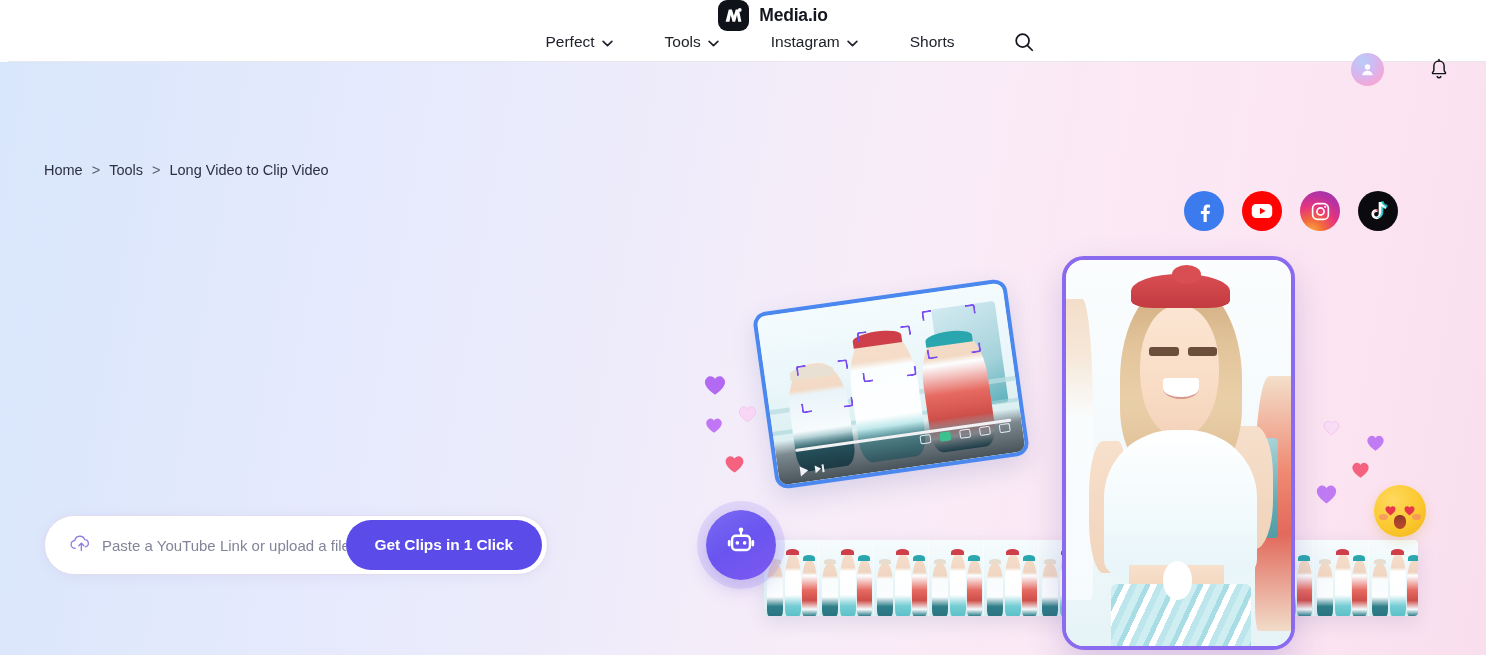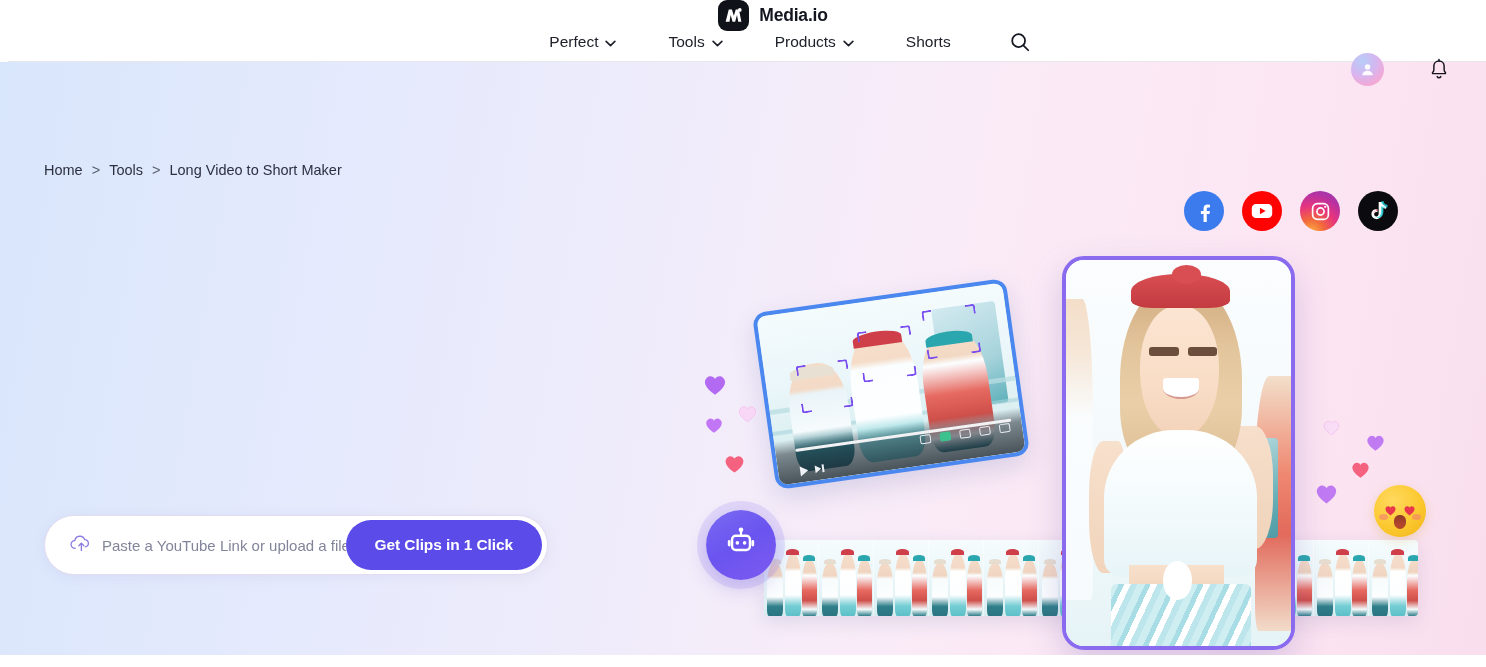--- a/index.html
+++ b/index.html
@@ -315,21 +315,21 @@
       </div>
       <div class="nav-item">
         <span>Tools</span>
         <span class="caret">
           <svg width="11" height="7" viewBox="0 0 12 8">
               <path d="M1 1.5 L6 6.5 L11 1.5" fill="none" stroke="#20222b" stroke-width="1.9" stroke-linecap="round" stroke-linejoin="round"></path>
             </svg>
         </span>
       </div>
       <div class="nav-item">
-        <span>Products</span>
+        <span>Instagram</span>
         <span class="caret">
           <svg width="11" height="7" viewBox="0 0 12 8">
               <path d="M1 1.5 L6 6.5 L11 1.5" fill="none" stroke="#20222b" stroke-width="1.9" stroke-linecap="round" stroke-linejoin="round"></path>
             </svg>
         </span>
       </div>
       <div class="nav-item">
         <span>Shorts</span>
       </div>
       <div class="nav-search">
@@ -357,21 +357,21 @@
     </div>
   </div>
 
   <div class="hero">
 
     <div class="breadcrumb">
       <span class="crumb">Home</span>
       <span class="sep">&gt;</span>
       <span class="crumb">Tools</span>
       <span class="sep">&gt;</span>
-      <span class="crumb">Long Video to Short Maker</span>
+      <span class="crumb">Long Video to Clip Video</span>
     </div>
 
 
     <div class="cta-shell">
       <div class="cta-input-wrap">
         <span>
           <svg width="22" height="20" viewBox="0 0 26 22">
             <path d="M7.2 17.2a4.6 4.6 0 0 1-.3-9.2 6.1 6.1 0 0 1 11.7-1 4.3 4.3 0 0 1 .9 8.5" fill="none" stroke="#8d7fe0" stroke-width="1.6" stroke-linecap="round" stroke-linejoin="round"></path>
             <line x1="14.6" y1="20" x2="14.6" y2="11.4" stroke="#8d7fe0" stroke-width="1.6" stroke-linecap="round"></line>
             <path d="M11.6 14.2 L14.6 11.2 L17.6 14.2" fill="none" stroke="#8d7fe0" stroke-width="1.6" stroke-linecap="round" stroke-linejoin="round"></path>

